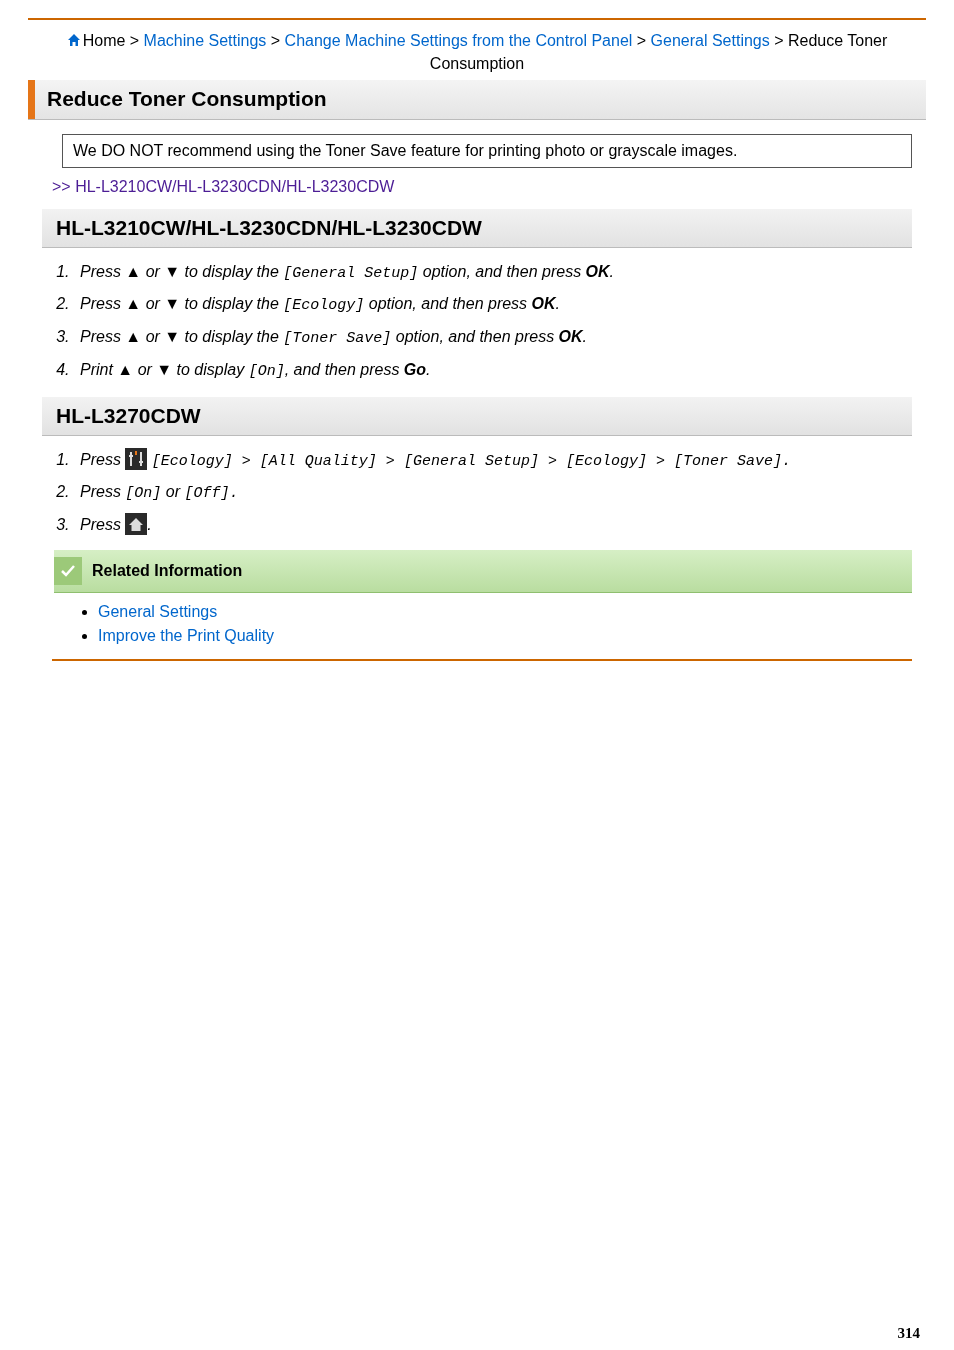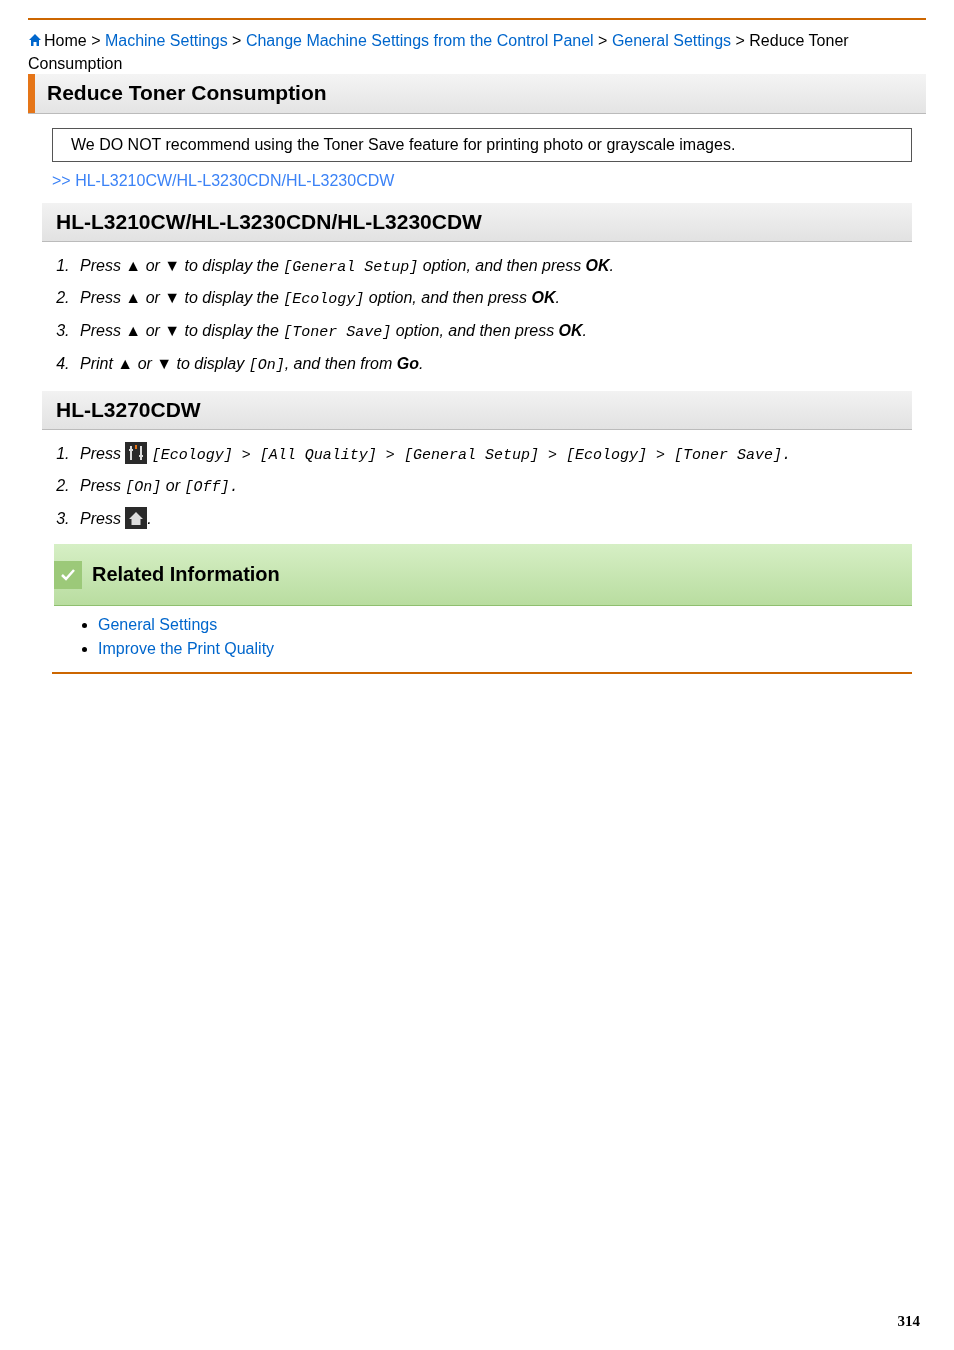--- a/index.html
+++ b/index.html
@@ -18,20 +18,22 @@
     position: relative;
   }
   .top-rule {
     border-top: 2.5px solid #CC6600;
     margin-bottom: 10px;
   }
   .breadcrumb {
     font-size: 16px;
     line-height: 1.35;
     color: #000;
+    margin-bottom: 6px;
+    text-align: center;
   }
   .breadcrumb .link { color: #0066CC; }
   .home-icon {
     display: inline-block;
     vertical-align: -1px;
     margin-right: 2px;
   }
   .title-bar {
     display: flex;
     align-items: stretch;
@@ -45,25 +47,25 @@
   }
   .title-text {
     font-size: 21px;
     font-weight: bold;
     padding: 7px 12px 8px 12px;
   }
   .content { padding: 0 14px 0 24px; }
   .intro { margin: 0 0 14px 0; line-height: 1.35; }
   .note-box {
     border: 1px solid #555;
-    padding: 7px 18px;
-    margin: 0 0 8px 0;
+    padding: 7px 10px;
+    margin: 0 0 8px 10px;
   }
   .anchor-links { margin-bottom: 10px; }
-  .anchor-links .link { color: #3b82f6; display: block; line-height: 1.4; }
+  .anchor-links .link { color: #4c1d95; display: block; line-height: 1.4; }
   .sub-heading {
     background: linear-gradient(to bottom, #F2F2F2 0%, #E2E2E2 100%);
     font-size: 21px;
     font-weight: bold;
     padding: 7px 12px 7px 14px;
     border-bottom: 1px solid #BBB;
     margin: 6px 0 12px -10px;
   }
   ol.steps {
     margin: 0 0 14px 0;
@@ -102,39 +104,39 @@
     background: #9CC979;
     color: #fff;
     display: flex;
     align-items: center;
     justify-content: center;
     font-size: 18px;
     margin-right: 10px;
   }
   .related-title {
     font-weight: bold;
-    font-size: 20px;
-    padding: 19px 0;
+    font-size: 16px;
+    padding: 12px 0;
   }
   ul.related-list {
     margin: 0 0 14px 28px;
     padding-left: 18px;
   }
   ul.related-list li {
     color: #000;
     margin-bottom: 6px;
   }
   ul.related-list li .link { color: #0066CC; }
   .bottom-rule {
     border-top: 2px solid #CC6600;
   }
   .page-num {
     position: absolute;
     right: 34px;
-    bottom: 20px;
+    bottom: 8px;
     font-family: Georgia, 'Times New Roman', serif;
     font-weight: bold;
     font-size: 15px;
   }
   b { font-weight: bold; }
 </style>
 </head>
 <body>
 
 <div class="page">
@@ -160,21 +162,21 @@
     <div class="anchor-links">
       <span class="link">&gt;&gt; HL-L3210CW/HL-L3230CDN/HL-L3230CDW</span>
     </div>
 
     <div class="sub-heading">HL-L3210CW/HL-L3230CDN/HL-L3230CDW</div>
 
     <ol class="steps">
       <li><span>Press ▲ or ▼ to display the </span><span class="mono">[General Setup]</span><span> option, and then press </span><b>OK</b><span>.</span></li>
       <li><span>Press ▲ or ▼ to display the </span><span class="mono">[Ecology]</span><span> option, and then press </span><b>OK</b><span>.</span></li>
       <li><span>Press ▲ or ▼ to display the </span><span class="mono">[Toner Save]</span><span> option, and then press </span><b>OK</b><span>.</span></li>
-      <li><span>Print ▲ or ▼ to display </span><span class="mono">[On]</span><span>, and then from </span><b>Go</b><span>.</span></li>
+      <li><span>Print ▲ or ▼ to display </span><span class="mono">[On]</span><span>, and then press </span><b>Go</b><span>.</span></li>
     </ol>
 
     <div class="sub-heading">HL-L3270CDW</div>
 
     <ol class="steps">
       <li>
         <span>Press </span><span class="icon-box"><svg class="settings-svg" width="22" height="22" viewBox="0 0 22 22">
               <rect width="22" height="22" fill="#2a2a2a"></rect>
               <path d="M6 4 L6 18 M6 8 L4 8 L8 8 M16 4 L16 18 M16 14 L14 14 L18 14" stroke="#ddd" stroke-width="2" fill="none"></path>
               <rect x="10" y="3" width="2" height="4" fill="#E57518"></rect>

